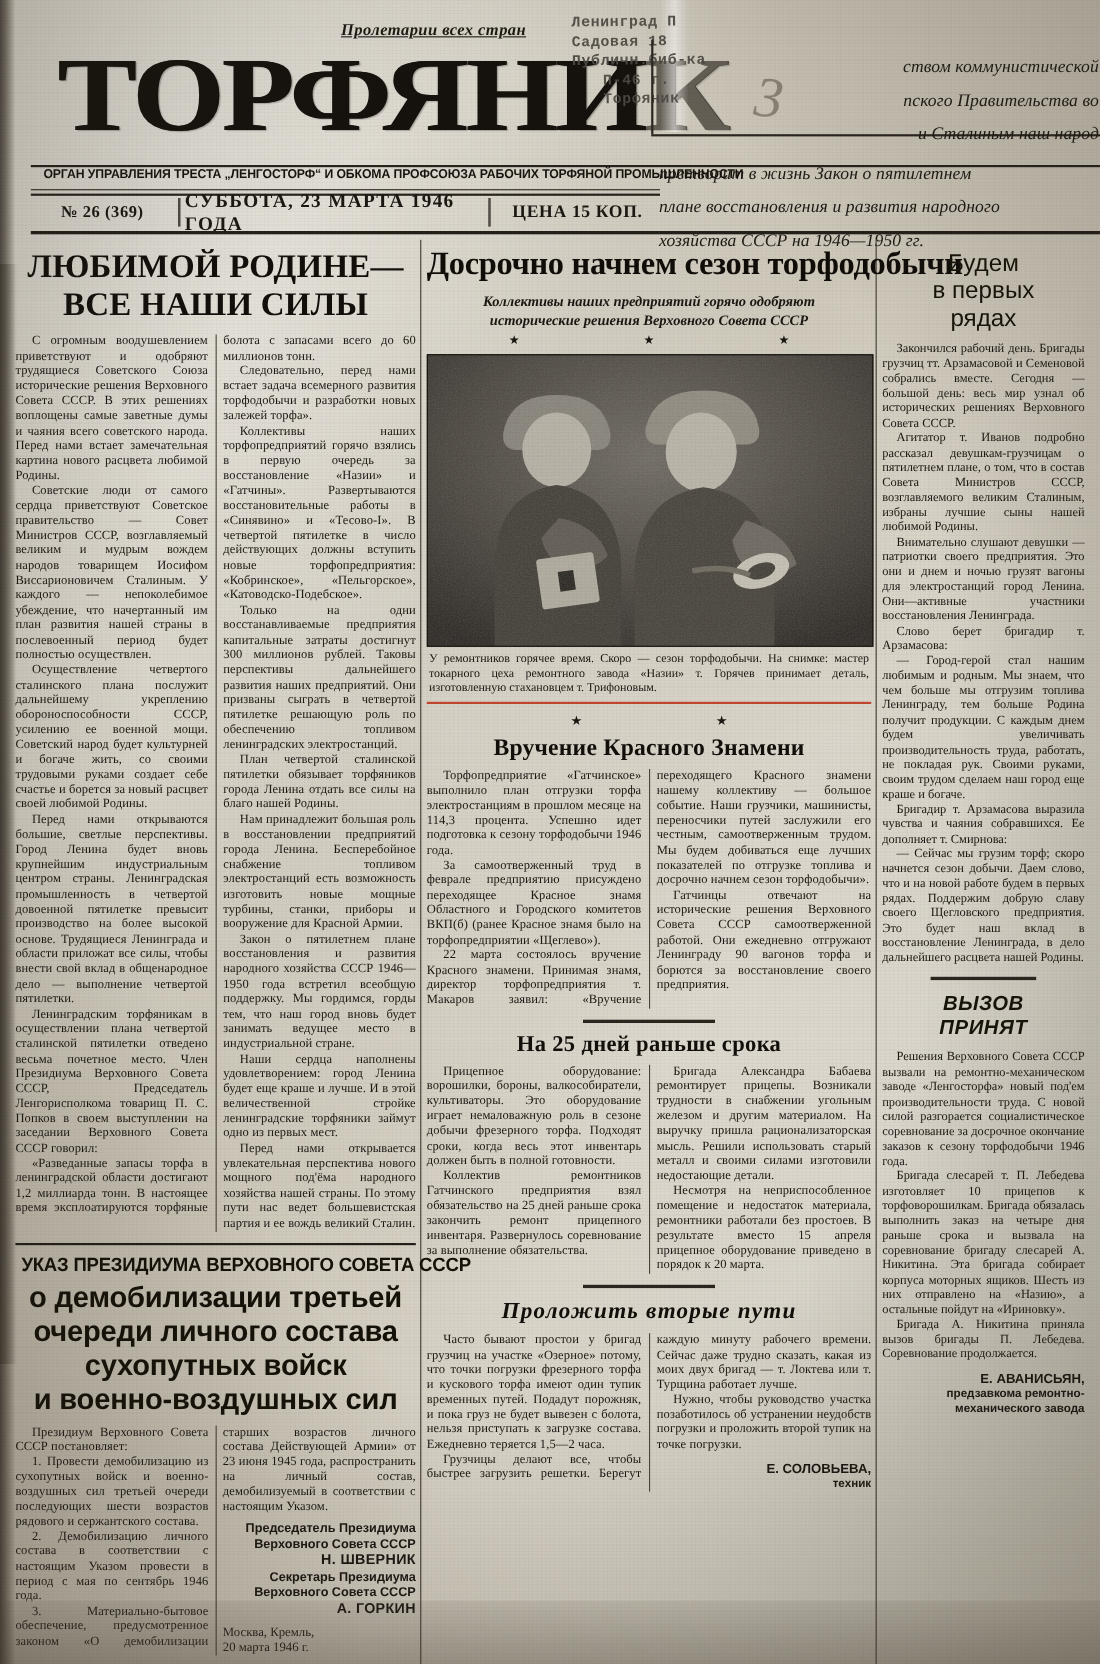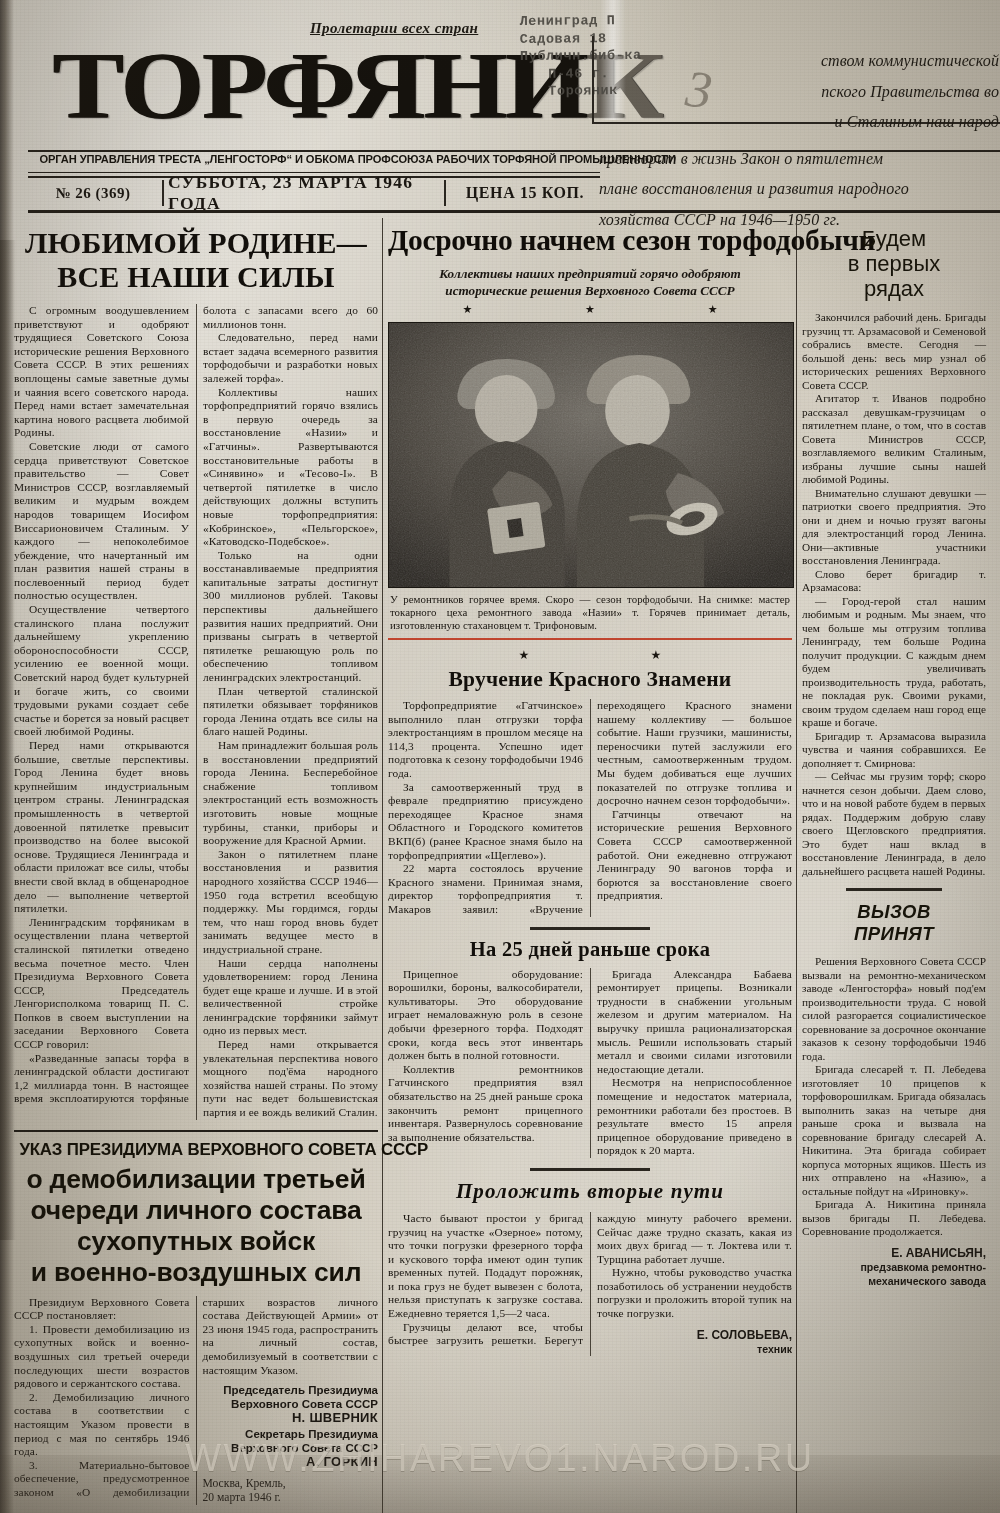--- a/index.html
+++ b/index.html
@@ -359,14 +359,13 @@
         <div class="role">предзавкома ремонтно-механического завода</div>
       </div>
     </div>
 
   </div>
 
   <div class="clip-left"></div>
   <div class="grain"></div>
   <div class="vign"></div>
   <div class="darkband"></div>
-  <div class="wm">WWW.ZHIHAREVO1.NAROD.RU</div>
 </div>
 
 </body></html>

